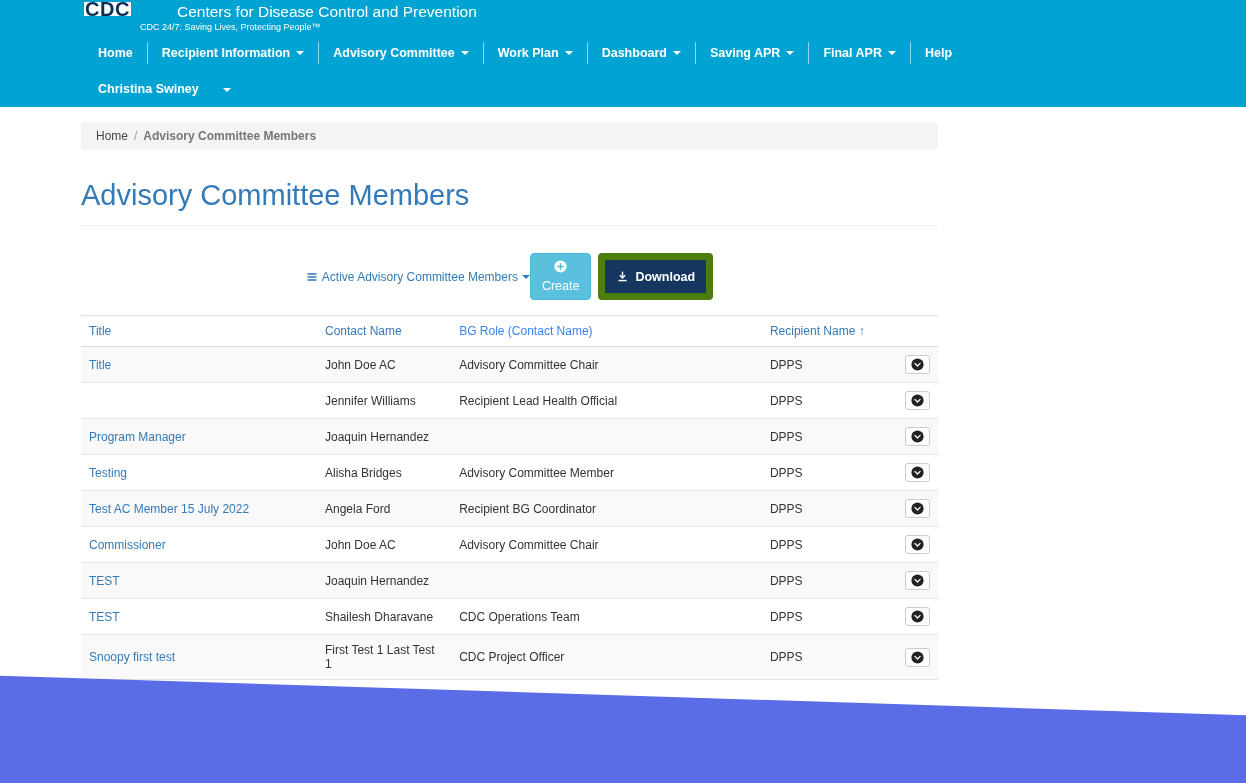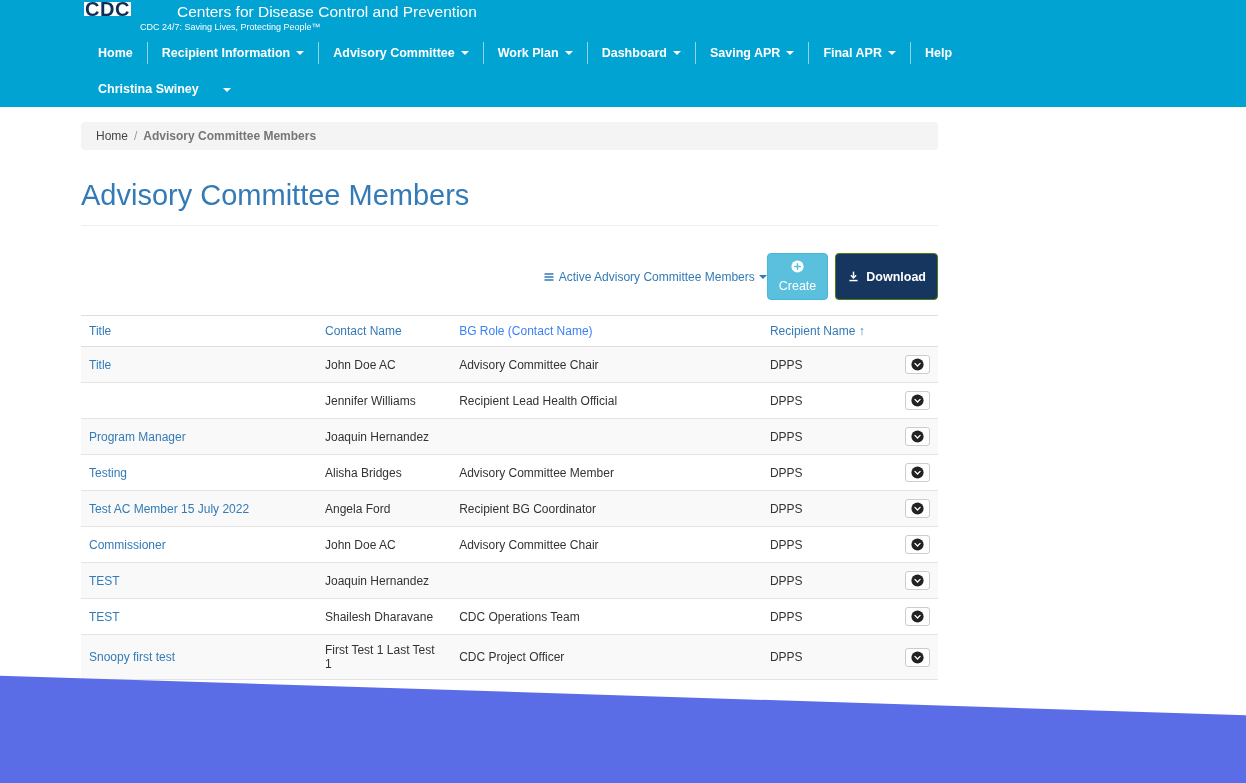--- a/index.html
+++ b/index.html
@@ -52,34 +52,34 @@
   }
   .breadcrumb a { color: #464646; text-decoration: none; }
   .breadcrumb .sep { color: #9a9a9a; }
   .breadcrumb .current { color: #767676; font-weight: bold; }
 
   .page-title {
     margin-top: 29px; font-size: 29px; font-weight: 400;
     color: #337ab7; padding-bottom: 13px; border-bottom: 1px solid #eeeeee;
   }
 
-  .toolbar { margin-top: 27px; display: flex; justify-content: flex-end; align-items: center; }
+  .toolbar { margin-top: 27px; display: flex; justify-content: center; align-items: center; }
   .filter-link {
     color: #337ab7; font-size: 12px; text-decoration: none;
     display: inline-flex; align-items: center; gap: 4px; cursor: pointer;
   }
   .filter-link .caret { border-top-color: #337ab7; }
   .toolbar-buttons { display: flex; gap: 7px; }
   .btn {
     display: inline-flex; align-items: center; gap: 6px;
     font-size: 12.5px; padding: 6px 11px; border-radius: 4px;
     color: #ffffff; cursor: pointer; font-family: inherit;
   }
   .btn-create { background: #5bc0de; border: 1px solid #46b8da; flex-direction: column; }
-  .btn-download { background: #16365f; border: 1px solid #4d7c0f; font-weight: bold; }
+  .btn-download { background: #16365f; border: 7px solid #4d7c0f; font-weight: bold; }
 
   
   table.members { margin-top: 15px; width: 100%; border-collapse: collapse; font-size: 12px; color: #333333; }
   table.members th {
     color: #337ab7; font-weight: 400; text-align: left;
     padding: 8px; border-top: 1px solid #dddddd; border-bottom: 1px solid #dddddd;
   }
   table.members th .sort-arrow { color: #337ab7; font-weight: bold; }
   table.members td { padding: 8px; border-bottom: 1px solid #e4e4e4; height: 31px; }
   table.members tbody tr:nth-child(odd) { background: #f9f9f9; }

